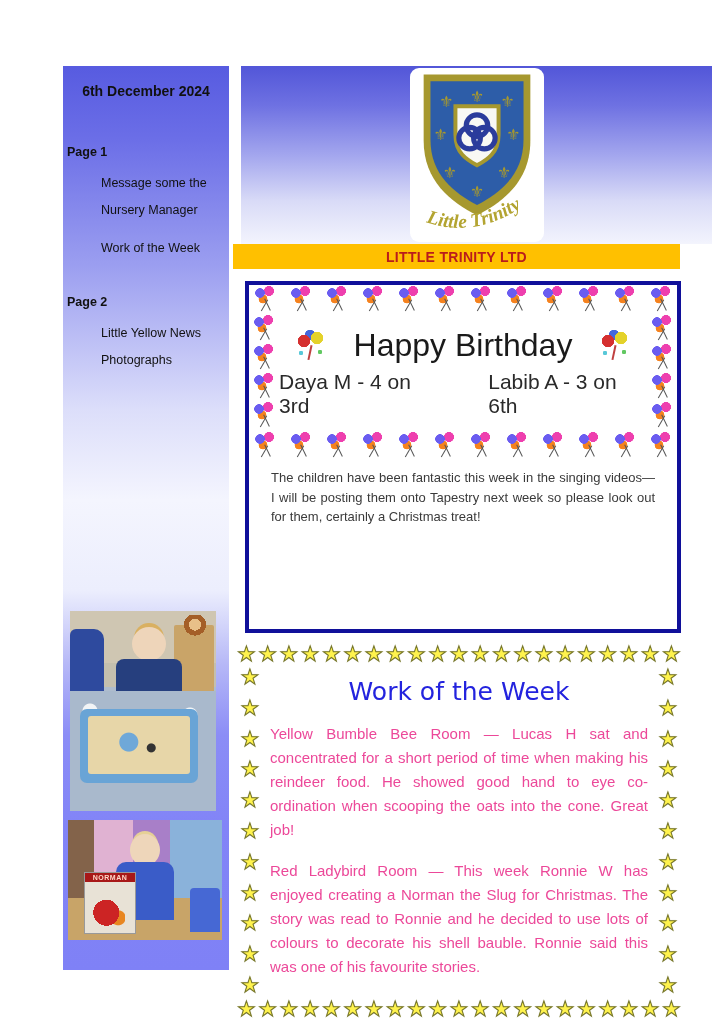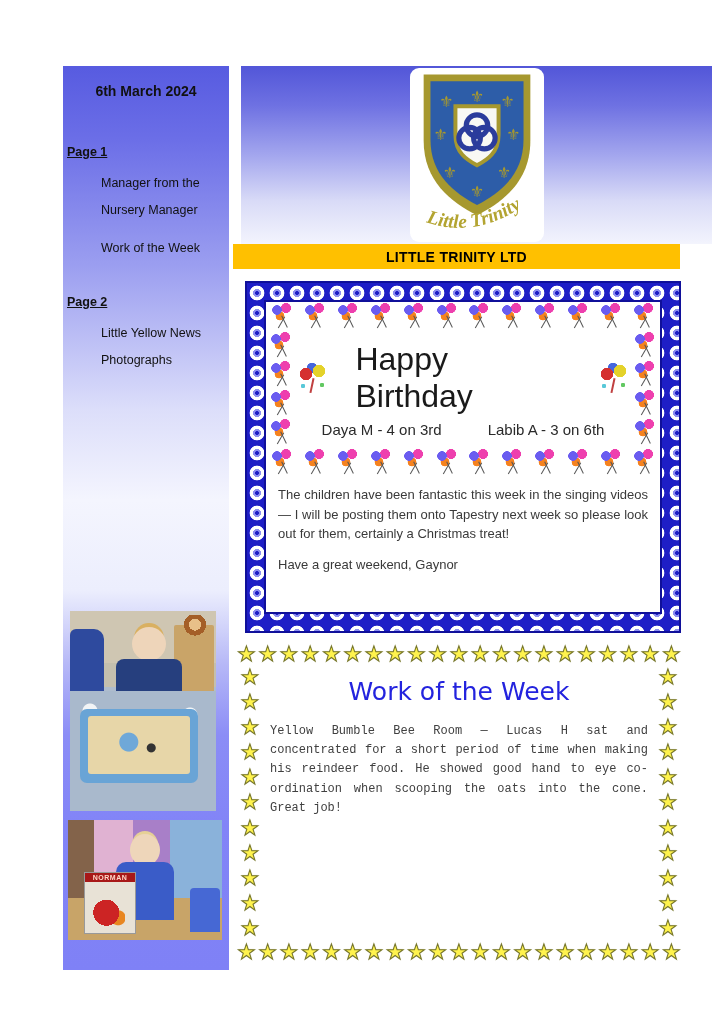--- a/index.html
+++ b/index.html
@@ -10,21 +10,21 @@
   
   .sidebar{
     position:absolute;left:63px;top:66px;width:166px;height:904px;
     background:linear-gradient(180deg,
       #575be0 0%, #6b6ee7 8%, #9b9ef0 22%, #dcdefa 38%,
       #f4f5fe 48%, #eceefd 58%, #b7b9f7 66%, #8b8df6 74%,
       #8284f7 84%, #7f81f6 100%);
   }
   .sb-heading{font-size:13.5px;font-weight:bold;color:#111;text-align:center;padding-top:40px;letter-spacing:.2px;}
   .sb-date{font-size:14px;font-weight:bold;color:#111;text-align:center;margin-top:17px;}
-  .sb-page{font-size:12.5px;font-weight:bold;color:#111;margin:0 0 0 4px;text-decoration:underline;}
+  .sb-page{font-size:12.5px;font-weight:bold;color:#111;margin:0 0 0 4px;}
   .sb-page.p1{margin-top:46px;}
   .sb-page.p2{margin-top:40px;}
   .sb-item{font-size:12.5px;color:#111;margin-left:38px;}
   .sb-item.l1{margin-top:17px;}
   .sb-item.l2{margin-top:13px;}
   .sb-item.gap{margin-top:24px;}
   
   .photo{position:absolute;overflow:hidden;}
   .photo1{left:7px;top:545px;width:146px;height:200px;
     background:linear-gradient(180deg,#cfc6b2 0 26%,#c4bfae 26% 38%,#aebccd 38% 100%);}
@@ -52,26 +52,26 @@
   .p2-chair{position:absolute;right:2px;bottom:8px;width:30px;height:44px;background:#4668d4;border-radius:4px 4px 0 0;}
   
   .hdr{
     position:absolute;left:241px;top:66px;width:471px;height:178px;
     background:linear-gradient(180deg,#5256d8 0%,#6e71e2 22%,#a3a6ee 50%,#d9dbf7 76%,#f3f4fd 100%);
   }
   .logo-box{position:absolute;left:50%;transform:translateX(-50%);top:2px;width:134px;height:174px;background:#fff;border-radius:9px;}
   .logo-box svg{display:block;margin:2px auto 0;}
   .banner{
     position:absolute;left:233px;top:244px;width:447px;height:25px;background:#FFC000;
-    color:#000000;font-weight:bold;font-size:14px;display:flex;align-items:center;justify-content:center;letter-spacing:.3px;
+    color:#b91c1c;font-weight:bold;font-size:14px;display:flex;align-items:center;justify-content:center;letter-spacing:.3px;
   }
   
   .bday{
     position:absolute;left:245px;top:281px;width:436px;height:352px;box-sizing:border-box;
-    border:2px solid #10109a;padding:17px;
+    border:2px solid #10109a;
     background-color:#1e1ec6;
     background-image:
       radial-gradient(circle at 10px 10px,#1e1ec6 0 1.8px,transparent 2.2px),
       radial-gradient(circle at 10px 10px,rgba(135,137,240,.95) 2.2px 3.8px,transparent 4.2px),
       radial-gradient(circle at 10px 10px,#ffffff 0 7px,transparent 7.7px);
     background-size:20px 20px;
   }
   .bday-inner{background:#fff;border:2px solid #10109a;height:100%;box-sizing:border-box;display:flex;flex-direction:column;}
   .bframe{display:grid;grid-template-columns:30px 1fr 30px;grid-template-rows:30px auto 30px;}
   .b-strip{display:flex;justify-content:space-between;align-items:center;padding:0 3px;grid-column:1/4;}
@@ -91,52 +91,52 @@
   .bday-title{font-size:32px;font-weight:400;color:#1a1a1a;margin:2px 0 6px;}
   .bouquet{width:34px;height:36px;position:relative;
     background-image:
       radial-gradient(circle at 10px 12px,#d53030 0 6px,transparent 6.4px),
       radial-gradient(circle at 23px 9px,#e4d22a 0 6px,transparent 6.4px),
       radial-gradient(circle at 16px 6px,#4466dd 0 5px,transparent 5.4px),
       radial-gradient(circle at 7px 24px,#58c8d8 0 2px,transparent 2.4px),
       radial-gradient(circle at 26px 23px,#62c862 0 2px,transparent 2.4px);
     background-repeat:no-repeat;}
   .bouquet::after{content:"";position:absolute;left:15px;top:16px;width:1.6px;height:15px;background:#c04040;transform:rotate(12deg);}
-  .bnames{display:flex;gap:46px;font-size:15px;color:#2a2a2a;margin-bottom:4px;}
+  .bnames{display:flex;gap:46px;font-size:21px;color:#2a2a2a;margin-bottom:4px;}
   .bday-text{padding:7px 10px 0;}
-  .bday-text p{font-size:13px;line-height:1.5;text-align:justify;color:#3a3a3a;margin:0 2px 11px;}
+  .bday-text p{font-size:13px;line-height:1.5;text-align:justify;color:#3a3a3a;margin:0 12px 11px;}
   .bday-text p.last{text-align:left;margin-bottom:0;}
   
   .stars{
     position:absolute;left:237px;top:641px;width:444px;height:324px;
     display:grid;grid-template-rows:26px 1fr 26px;grid-template-columns:26px 1fr 26px;
   }
   .star-row{display:flex;justify-content:space-between;align-items:center;}
   .s-top{grid-column:1/4;grid-row:1;}
   .s-bottom{grid-column:1/4;grid-row:3;}
   .star-col{display:flex;flex-direction:column;justify-content:space-between;align-items:center;}
   .s-left{grid-row:2;grid-column:1;}
   .s-right{grid-row:2;grid-column:3;}
   .star-row>span,.star-col>span{
     font-family:"DejaVu Sans",sans-serif;font-size:21px;line-height:1;color:#FFF34D;
     -webkit-text-stroke:1px #77772c;
     text-shadow:0 0 1px #6b6b2a;
   }
   .work{grid-row:2;grid-column:2;padding:0 2px;}
   .work-title{font-family:"DejaVu Sans",sans-serif;font-size:25px;font-weight:500;color:#2323DE;text-align:center;margin:10px 0 16px;}
-  .work p{font-family:Liberation Mono, monospace;font-size:12px;line-height:1.6;text-align:justify;color:#404040;margin:0 5px 17px;}
+  .work p{font-family:Liberation Sans, sans-serif;font-size:15px;line-height:1.6;text-align:justify;color:#ec4899;margin:0 5px 17px;}
 </style>
 </head>
 <body>
 
 <aside class="sidebar">
-  <div class="sb-date">6th March 2024</div>
+  <div class="sb-date">6th December 2024</div>
 
   <div class="sb-page p1">Page 1</div>
-  <div class="sb-item l1">Manager from the</div>
+  <div class="sb-item l1">Message some the</div>
   <div class="sb-item l2">Nursery  Manager</div>
   <div class="sb-item gap">Work of the Week</div>
 
   <div class="sb-page p2">Page 2</div>
   <div class="sb-item l1">Little Yellow  News</div>
   <div class="sb-item l2">Photographs</div>
 
   <div class="photo photo1">
     <div class="p1-unit"></div>
     <div class="p1-monkey"></div>
@@ -242,21 +242,20 @@
           <span></span>
           <span></span>
           <span></span>
           <span></span>
           <span></span>
           <span></span>
         </div>
     </div>
     <div class="bday-text">
       <p>The children have been fantastic this week in the singing videos— I will be posting them onto Tapestry next week so please look out for them, certainly a Christmas treat!</p>
-      <p class="last">Have a great weekend, Gaynor</p>
     </div>
   </div>
 </section>
 
 <section class="stars">
   <div class="star-row s-top">
       <span>★</span>
       <span>★</span>
       <span>★</span>
       <span>★</span>
@@ -287,20 +286,21 @@
       <span>★</span>
       <span>★</span>
       <span>★</span>
       <span>★</span>
       <span>★</span>
       <span>★</span>
     </div>
   <div class="work">
     <h2 class="work-title">Work of the Week</h2>
     <p>Yellow Bumble Bee Room — Lucas H sat and concentrated for a short period of time when making his reindeer food. He showed good hand to eye co-ordination when scooping the oats into the cone. Great job!</p>
+    <p>Red Ladybird Room — This week Ronnie W has enjoyed creating a Norman the Slug for Christmas. The story was read to Ronnie and he decided to use lots of colours to decorate his shell bauble. Ronnie said this was one of his favourite stories.</p>
   </div>
   <div class="star-col s-right">
       <span>★</span>
       <span>★</span>
       <span>★</span>
       <span>★</span>
       <span>★</span>
       <span>★</span>
       <span>★</span>
       <span>★</span>

